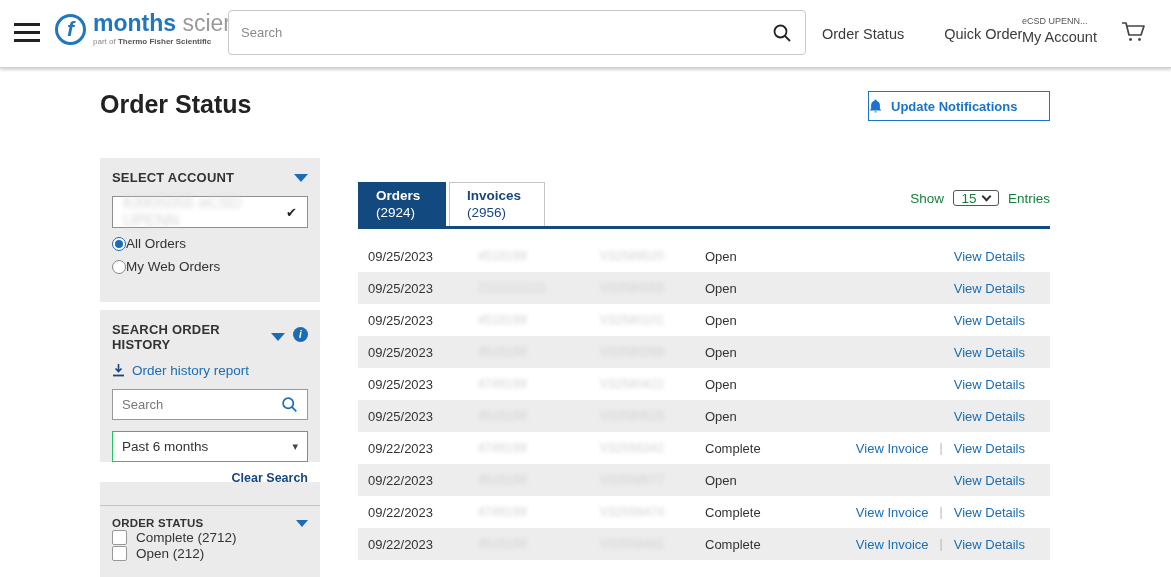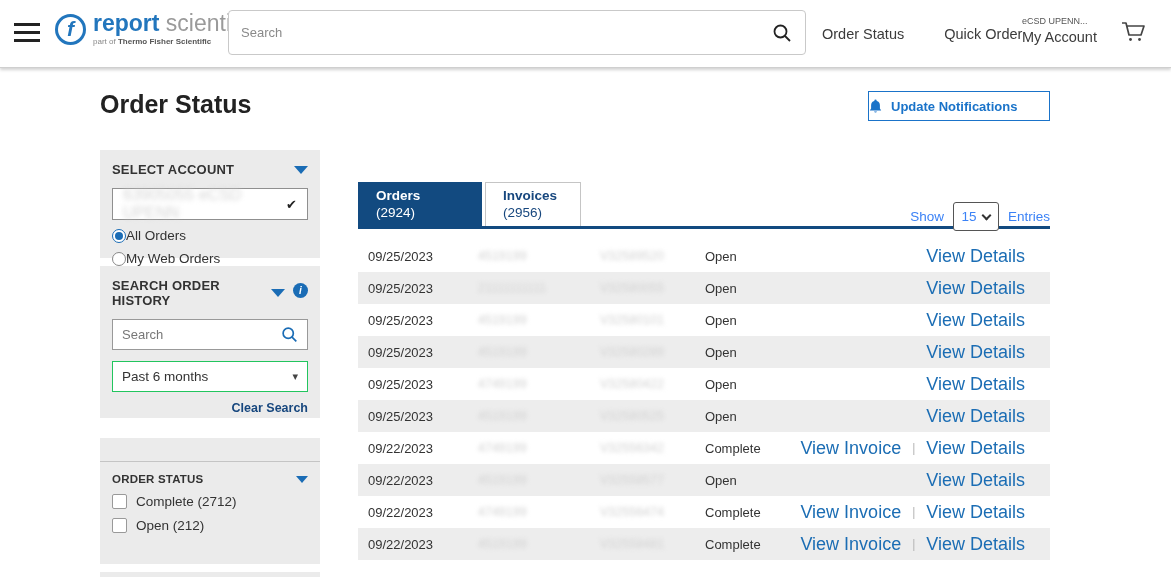--- a/index.html
+++ b/index.html
@@ -68,71 +68,71 @@
   .side-search input { flex:1; border:none; outline:none; font-size:13px; color:#333; min-width:0;
     font-family:"Liberation Sans", sans-serif; }
   .side-search input::placeholder { color:#777; }
   .range-select { margin-top:11px; background:#fff; border:1px solid #22c55e; height:31px;
     display:flex; align-items:center; justify-content:space-between; padding:0 9px;
     font-size:13.5px; color:#333; cursor:pointer; }
   .caret-glyph { font-size:11px; color:#444; }
   .clear-link { display:block; text-align:right; color:#17477e; font-weight:bold; font-size:12.5px;
     margin-top:9px; cursor:pointer; text-decoration:none; }
   .panel hr { border:none; border-top:1px solid #c4c4c4; margin:11px -12px; }
-  .check-row { display:flex; align-items:center; gap:9px; margin-top:9px; font-size:13.5px; cursor:pointer; }
+  .check-row { display:flex; align-items:center; gap:9px; margin-top:1px; font-size:13.5px; cursor:pointer; }
   .checkbox { width:15px; height:15px; border:1px solid #999; border-radius:2px; background:#fff; flex:none; }
   .panel-stub { background:#ebebeb; height:20px; }
 
   
   .content { position:absolute; left:358px; top:182px; width:692px; }
   .tabs-row { position:relative; height:44px; }
   .tabs { display:flex; gap:3px; height:44px; }
   .tab { border:1px solid #c5c5c5; border-bottom:none; background:#fff; color:#17477e;
     padding:5px 0 0 17px; cursor:pointer; }
-  .tab:nth-child(1){ width:124px; } .tab:nth-child(2){ width:96px; } .tab:nth-child(3){ width:112px; }
+  .tab:nth-child(1){ width:88px; } .tab:nth-child(2){ width:96px; } .tab:nth-child(3){ width:112px; }
   .tab .t-label { font-weight:bold; font-size:13.5px; }
   .tab .t-count { font-size:13.5px; margin-top:2px; }
   .tab.active { background:#124a80; border-color:#124a80; color:#fff; }
-  .show-entries { position:absolute; right:0; top:20px; display:flex; align-items:center; gap:9px;
-    font-size:13.5px; color:#3b82f6; }
-  .entries-select { width:46px; height:29px; border:1px solid #555; border-radius:3px;
+  .show-entries { position:absolute; right:0; top:8px; display:flex; align-items:center; gap:9px;
+    font-size:13.5px; color:#15803d; }
+  .entries-select { width:46px; height:16px; border:1px solid #555; border-radius:3px;
     display:flex; align-items:center; justify-content:center; gap:7px; cursor:pointer; background:#fff; }
   .chev { width:7px; height:7px; border-right:2px solid #333; border-bottom:2px solid #333;
     transform:rotate(45deg); margin-top:-3px; }
   .blue-rule { height:3px; background:#124a80; width:100%; }
   .otable { margin-top:11px; }
   .thead { display:flex; align-items:center; height:30px; background:#4a4a4d; color:#fff;
     font-weight:bold; font-size:12.5px; }
   .orow { display:flex; align-items:center; height:32px; font-size:13px; color:#333; background:#fff; }
   .orow.alt { background:#ededed; }
   .c-date { width:112px; padding-left:10px; }
   .c-po { width:122px; padding-left:8px; }
   .c-order { width:105px; padding-left:8px; }
   .c-status { flex:1; padding-left:8px; }
   .c-actions { width:265px; display:flex; align-items:center; justify-content:flex-end; gap:11px; padding-right:25px; }
-  .tlink { color:#1b6db4; font-size:18px; text-decoration:none; cursor:pointer; white-space:nowrap; }
+  .tlink { color:#1b6db4; font-size:13px; text-decoration:none; cursor:pointer; white-space:nowrap; }
   .sep { color:#b5b5b5; font-size:12px; }
   .cell-redacted { color:#d2d2d2; filter:blur(2px); font-size:12.5px; user-select:none; }
 </style>
 </head>
 <body>
 
 <div class="screen">
 
   <header class="topbar">
     <div class="hamburger">
       <span></span>
         <span></span>
         <span></span>
     </div>
     <div class="logo">
       <span class="logo-circle">f</span>
       <div>
         <div class="brand-line">
-          <span class="brand-bold">report</span><span class="brand-light"> scientific</span>
+          <span class="brand-bold">months</span><span class="brand-light"> scientific</span>
         </div>
         <div class="tagline">
           <span>part of </span><b>Thermo Fisher Scientific</b>
         </div>
       </div>
     </div>
     <div class="searchbar">
       <input type="text" placeholder="Search" style="">
       <button class="search-btn">
         <svg width="20" height="20" viewBox="0 0 20 20">
@@ -162,21 +162,21 @@
 
   <button class="notif-btn">
     <svg width="13" height="15" viewBox="0 0 13 15">
         <path d="M6.5 0.5 a1.2 1.2 0 0 1 1.2 1.2 v0.4 a4.4 4.4 0 0 1 3.2 4.2 v3.2 l1.3 2 H0.8 l1.3 -2 V6.3 a4.4 4.4 0 0 1 3.2 -4.2 v-0.4 A1.2 1.2 0 0 1 6.5 0.5z M5 12.5 a1.6 1.6 0 0 0 3 0z" fill="#1a73c9"></path>
       </svg>
     <span>Update Notifications</span>
   </button>
 
   <aside class="sidebar">
 
-    <section class="panel" style="height:108px;">
+    <section class="panel" style="height:144px;margin-top:8px;">
       <div class="panel-head">
         <span class="panel-title">SELECT ACCOUNT</span>
         <span class="tri"></span>
       </div>
       <div class="acct-select">
         <span class="redacted">63905055 eCSD UPENN</span>
         <span class="check-glyph">✔</span>
       </div>
       <div id="account-radios">
           <div class="radio-row">
@@ -189,20 +189,27 @@
           </div>
         </div>
     </section>
 
     <section class="panel" style="height:152px; margin-bottom:20px;">
       <div class="panel-head">
         <span class="panel-title">SEARCH ORDER HISTORY</span>
         <span class="tri"></span>
         <span class="info-badge">i</span>
       </div>
+      <a class="report-link">
+        <svg width="13" height="13" viewBox="0 0 13 13">
+            <path d="M6.5 0 v7 M3.5 4.5 l3 3 l3 -3" fill="none" stroke="#17477e" stroke-width="1.6"></path>
+            <path d="M1 11.5 h11" stroke="#17477e" stroke-width="1.8"></path>
+          </svg>
+        <span>Order history report</span>
+      </a>
       <div class="side-search">
         <input type="text" placeholder="Search" style="">
         <svg width="17" height="17" viewBox="0 0 20 20">
             <circle cx="8.5" cy="8.5" r="6" fill="none" stroke="#1a6cb5" stroke-width="2"></circle>
             <line x1="13" y1="13" x2="18" y2="18" stroke="#1a6cb5" stroke-width="2"></line>
           </svg>
       </div>
       <div class="range-select">
         <span>Past 6 months</span>
         <span class="caret-glyph">▾</span>

